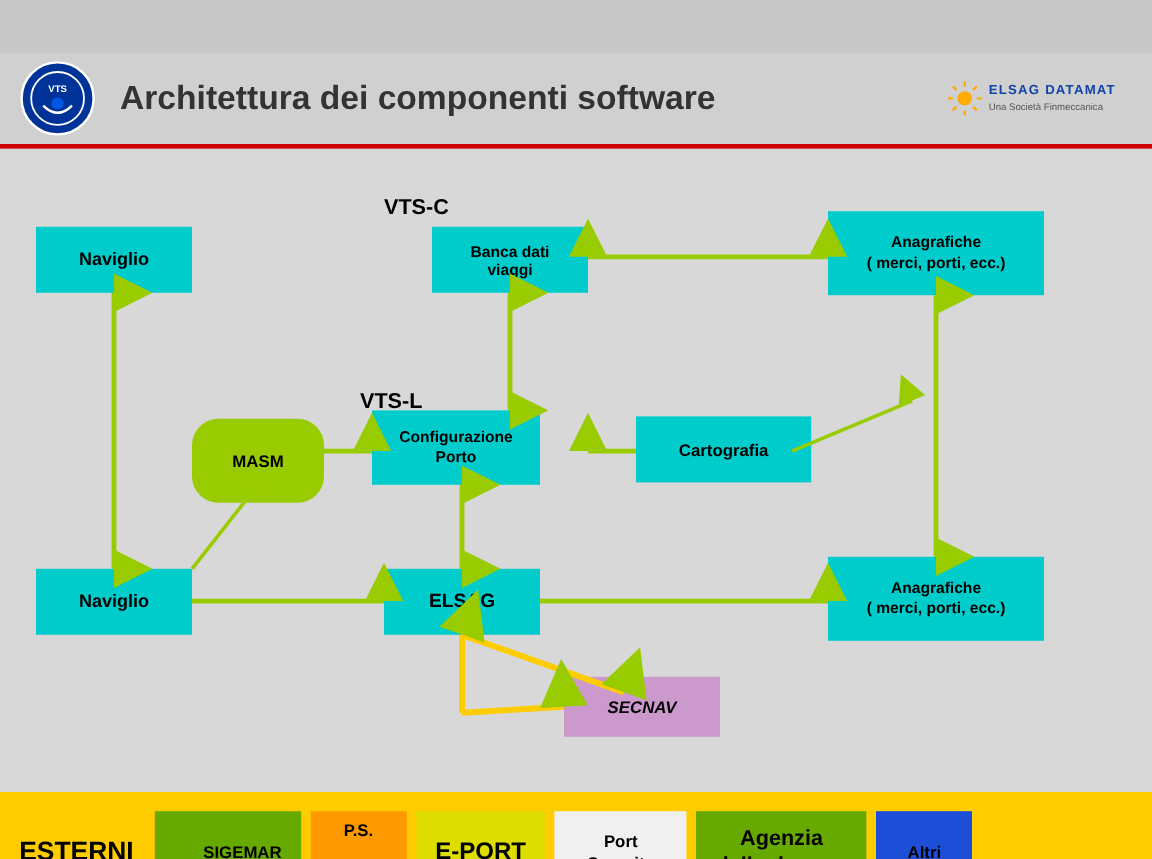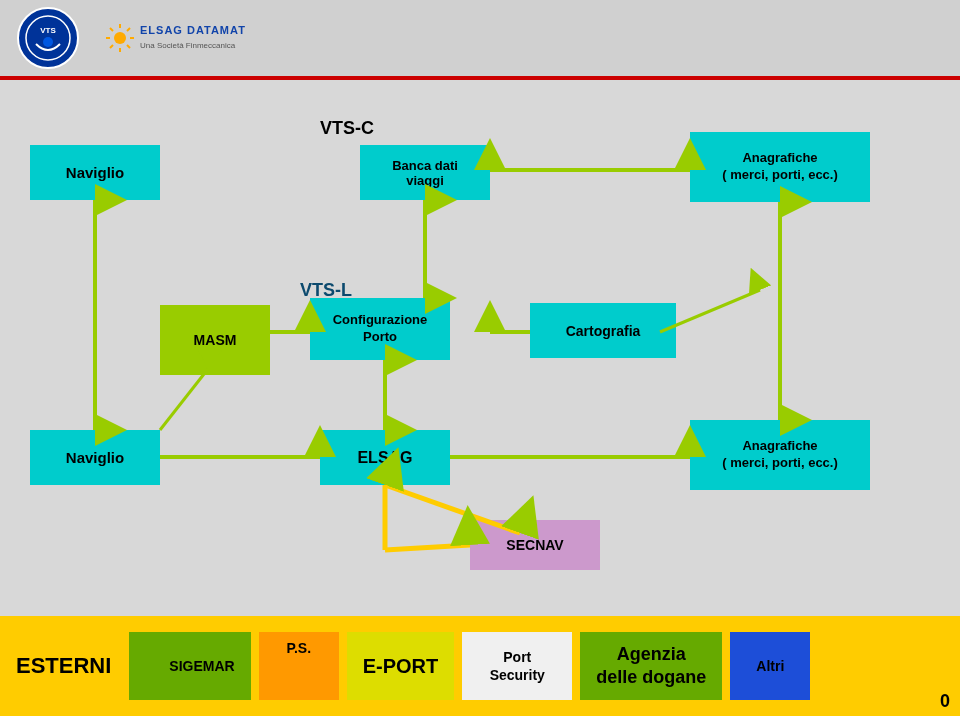--- a/index.html
+++ b/index.html
@@ -12,20 +12,21 @@
     }
 
     
     .header {
       background: #d0d0d0;
       display: flex;
       align-items: center;
       padding: 8px 16px;
       height: 80px;
       border-bottom: 4px solid #cc0000;
+      margin-top: 44px;
     }
     .header-title {
       font-size: 28px;
       font-weight: bold;
       color: #333;
       flex: 1;
     }
     .header-brand {
       display: flex;
       flex-direction: column;
@@ -140,38 +141,39 @@
       color: #000;
       text-align: right;
     }
 
     .vtsl-label {
       position: absolute;
       top: 190px;
       left: 300px;
       font-size: 18px;
       font-weight: bold;
-      color: #0c4a6e;
+      color: #000000;
     }
   </style>
 </head>
 <body>
 
 <div class="header">
 
   <div style="width:64px;height:64px;margin-right:20px;flex-shrink:0;">
     <svg width="64" height="64" viewBox="0 0 64 64">
       <circle cx="32" cy="32" r="30" fill="#003399" stroke="#fff" stroke-width="2"></circle>
       <circle cx="32" cy="32" r="22" fill="none" stroke="#fff" stroke-width="1.5"></circle>
       <text x="32" y="27" text-anchor="middle" fill="white" font-size="8" font-weight="bold">VTS</text>
       <path d="M 20 38 Q 32 50 44 38" stroke="white" stroke-width="2" fill="none"></path>
       <circle cx="32" cy="36" r="5" fill="#0066ff" opacity="0.7"></circle>
     </svg>
   </div>
 
+  <div class="header-title">Architettura dei componenti software</div>
 
   <div class="header-brand">
     <svg width="160" height="45" viewBox="0 0 160 45">
 
       <g transform="translate(20,22)">
         <circle cx="0" cy="0" r="6" fill="#ffaa00"></circle>
         <line x1="0" y1="-10" x2="0" y2="-14" stroke="#ffaa00" stroke-width="2"></line>
         <line x1="0" y1="10" x2="0" y2="14" stroke="#ffaa00" stroke-width="2"></line>
         <line x1="-10" y1="0" x2="-14" y2="0" stroke="#ffaa00" stroke-width="2"></line>
         <line x1="10" y1="0" x2="14" y2="0" stroke="#ffaa00" stroke-width="2"></line>
@@ -200,21 +202,21 @@
 
     <div class="box box-cyan" style="left:360px;top:55px;width:130px;height:55px;font-size:13px;">
       <span style="white-space:pre-line;">Banca dati
 viaggi</span>
     </div>
 
     <div class="box box-cyan" style="left:690px;top:42px;width:180px;height:70px;font-size:13px;line-height:1.3;">
       <span>Anagrafiche<br>( merci, porti, ecc.)</span>
     </div>
 
-    <div class="box box-green" style="left:160px;top:215px;width:110px;height:70px;font-size:14px;">
+    <div class="box box-green" style="left:160px;top:215px;width:110px;height:70px;font-size:14px;border-radius:22px;">
       <span>MASM</span>
     </div>
 
     <div class="box box-cyan" style="left:310px;top:208px;width:140px;height:62px;font-size:13px;line-height:1.3;">
       <span>Configurazione<br>Porto</span>
     </div>
 
     <div class="box box-cyan" style="left:530px;top:213px;width:146px;height:55px;font-size:14px;">
       <span>Cartografia</span>
     </div>
@@ -224,21 +226,21 @@
     </div>
 
     <div class="box box-cyan" style="left:320px;top:340px;width:130px;height:55px;font-size:16px;">
       <span>ELSAG</span>
     </div>
 
     <div class="box box-cyan" style="left:690px;top:330px;width:180px;height:70px;font-size:13px;line-height:1.3;">
       <span>Anagrafiche<br>( merci, porti, ecc.)</span>
     </div>
 
-    <div class="box box-purple" style="left:470px;top:430px;width:130px;height:50px;font-size:14px;">
+    <div class="box box-purple" style="left:470px;top:430px;width:130px;height:50px;font-size:14px;font-style:italic;">
       <span>SECNAV</span>
     </div>
 
     <svg class="arrows-svg">
       <defs>
         <marker id="arrowhead-up" markerWidth="8" markerHeight="8" refX="4" refY="8" orient="auto">
           <polygon points="4,0 8,8 0,8" fill="#99cc00"></polygon>
         </marker>
         <marker id="arrowhead-down" markerWidth="8" markerHeight="8" refX="4" refY="0" orient="auto">
           <polygon points="4,8 8,0 0,0" fill="#99cc00"></polygon>

